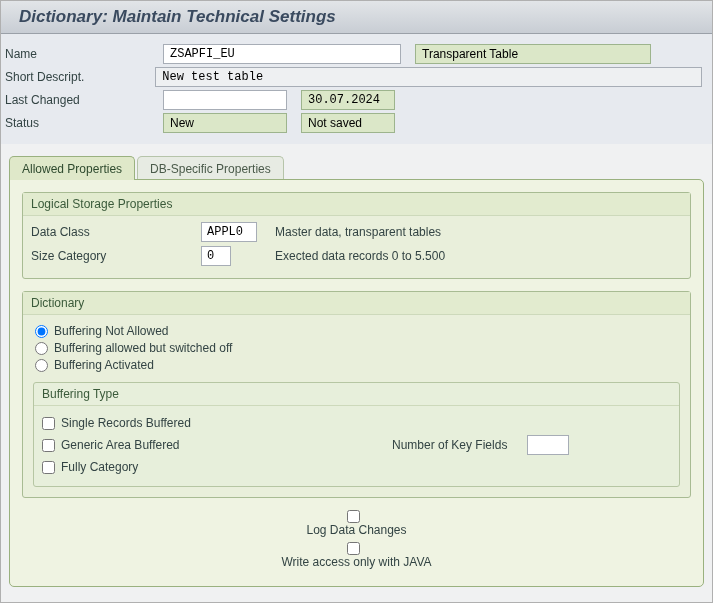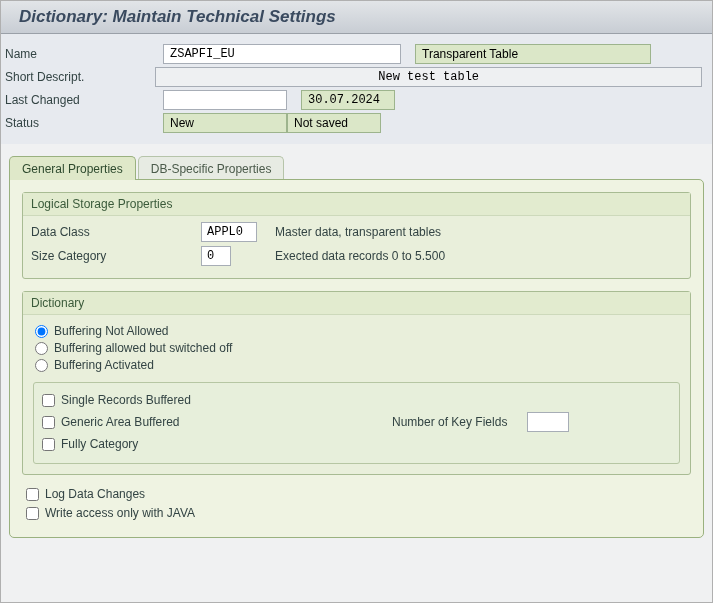--- a/index.html
+++ b/index.html
@@ -15,25 +15,25 @@
   .toolbar-text { font-size: 12px; color: #344; }
   .info-icon { width: 16px; height: 16px; border: 1px solid #2a6ea6; display: inline-flex; align-items: center; justify-content: center; background: #d9edf9; color: #1a5d97; font-weight: bold; font-family: Georgia, serif; font-style: italic; cursor: pointer; font-size: 11px; border-radius: 2px; }
 
   .header-fields { padding: 10px 10px 8px 2px; background: #e7eaef; }
   .field-row { display: flex; align-items: center; margin-bottom: 3px; }
   .field-label { width: 160px; font-size: 12px; color: #344; padding-left: 2px; }
   .field-input { height: 20px; border: 1px solid #a7adb6; background: #fff; font-family: "Courier New", monospace; font-size: 12px; padding: 2px 6px; }
   .field-input.ro { background: #eef0f2; }
   .field-input.name { width: 238px; }
   .field-input.tabletype { width: 236px; background: #dbe7c8; border-color: #9db48d; margin-left: 14px; font-family: Arial; }
-  .field-input.shortd { width: 574px; text-align: center; }
+  .field-input.shortd { width: 574px; }
   .field-input.lastuser { width: 124px; background: #fff; }
   .field-input.date { width: 94px; background: #dbe7c8; border-color: #9db48d; margin-left: 14px; }
   .field-input.status { width: 124px; background: #dbe7c8; border-color: #9db48d; font-family: Arial; }
-  .field-input.status2 { width: 94px; background: #dbe7c8; border-color: #9db48d; margin-left: 0; font-family: Arial; }
+  .field-input.status2 { width: 94px; background: #dbe7c8; border-color: #9db48d; margin-left: 14px; font-family: Arial; }
 
   .tabs-area { margin: 12px 8px 0 8px; }
   .tab-row { display: flex; align-items: flex-end; }
   .tab { border: 1px solid #9ab17f; border-bottom: none; border-radius: 5px 5px 0 0; padding: 5px 12px 4px 12px; font-size: 12px; cursor: pointer; margin-right: 2px; }
   .tab.active { background: #dfe8c9; color: #2e4a2e; position: relative; z-index: 2; }
   .tab.inactive { background: #e7ebe3; color: #4a5a4a; border-color: #b6c4aa; }
   .tab-body { border: 1px solid #9ab17f; background: #eff3e2; border-radius: 0 5px 5px 5px; padding: 12px 12px; position: relative; top: -1px; }
 
   .group { border: 1px solid #a8bb93; border-radius: 3px; background: #e9efdb; margin-bottom: 12px; }
   .group-title { font-size: 12px; color: #3a5a3a; padding: 4px 8px; border-bottom: 1px solid #cdd9bb; background: #e2ebcf; }
@@ -50,21 +50,21 @@
   .subgroup { border: 1px solid #b6c6a3; border-radius: 3px; background: #e7efdb; margin: 10px 2px 2px 2px; }
   .subgroup-title { font-size: 12px; color: #3a5a3a; padding: 4px 8px; border-bottom: 1px solid #cdd9bb; }
   .subgroup-body { padding: 6px 8px 8px 8px; }
   .subgroup-body .check-row { margin: 4px 0; }
 
   .nk-wrap { display: flex; align-items: center; }
   .nk-label { margin-left: 200px; font-size: 12px; color: #344; }
   .nk-input { width: 42px; height: 20px; border: 1px solid #a7adb6; background: #fff; margin-left: 20px; }
 
   .bottom-checks { margin-top: 2px; padding: 0 4px; }
-  .bottom-checks .check-row { margin: 5px 0; }
+  .bottom-checks .check-row { margin: 5px 0; flex-direction: column; }
 </style>
 </head>
 <body>
 
 <div class="screen">
 
   <div class="titlebar">
     <h1>Dictionary: Maintain Technical Settings</h1>
   </div>
 
@@ -86,21 +86,21 @@
     </div>
     <div class="field-row">
       <div class="field-label">Status</div>
       <input class="field-input status" readonly="" value="New" style="">
       <input class="field-input status2" readonly="" value="Not saved" style="">
     </div>
   </div>
 
   <div class="tabs-area">
     <div class="tab-row">
-      <div class="tab active">General Properties</div>
+      <div class="tab active">Allowed Properties</div>
       <div class="tab inactive">DB-Specific Properties</div>
     </div>
     <div class="tab-body">
 
       <div class="group">
         <div class="group-title">Logical Storage Properties</div>
         <div class="group-body">
           <div class="gb-row">
             <div class="gb-label">Data Class</div>
             <input class="gb-input" value="APPL0" style="">
@@ -124,20 +124,21 @@
           <label class="radio-row">
             <input type="radio" name="buf" style="">
             <span>Buffering allowed but switched off</span>
           </label>
           <label class="radio-row">
             <input type="radio" name="buf" style="">
             <span>Buffering Activated</span>
           </label>
 
           <div class="subgroup">
+            <div class="subgroup-title">Buffering Type</div>
             <div class="subgroup-body">
               <label class="check-row">
                 <input type="checkbox" style="">
                 <span>Single Records Buffered</span>
               </label>
               <div class="nk-wrap">
                 <label class="check-row" style="width:170px">
                   <input type="checkbox" style="">
                   <span>Generic Area Buffered</span>
                 </label>

